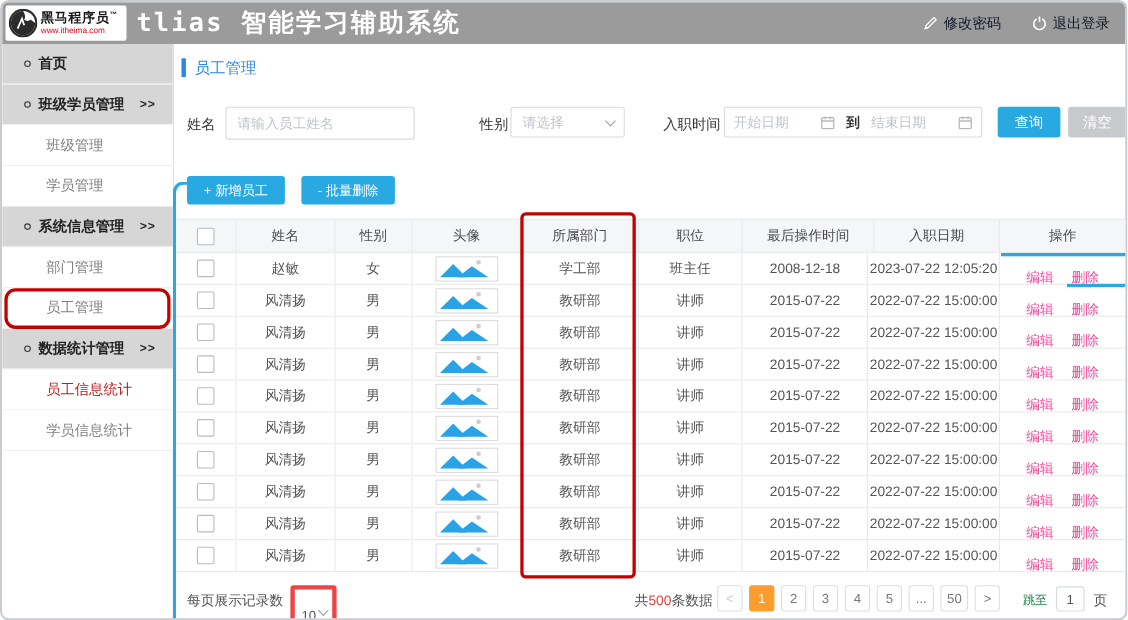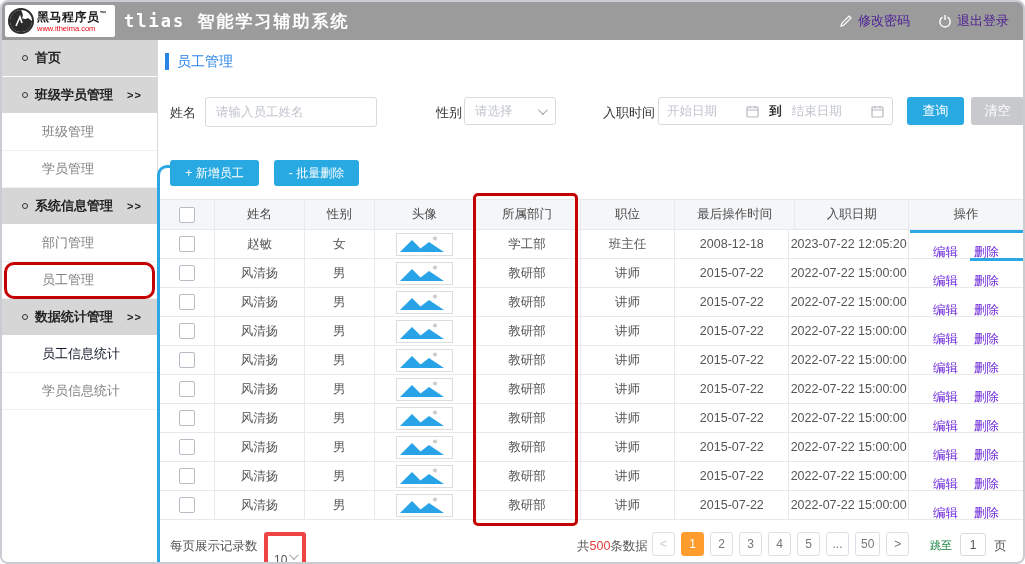--- a/index.html
+++ b/index.html
@@ -7,32 +7,32 @@
   .page { position:relative; width:1025px; height:564px; border:2px solid #c9cdd1; border-radius:8px; overflow:hidden; background:#fff; }
 
   
   .header { position:absolute; left:0; top:0; width:100%; height:38px; background:#9b9b9b; }
   .logo { position:absolute; left:3px; top:3px; width:110px; height:32px; background:#fff; border-radius:2px; display:flex; align-items:center; padding:1px 3px; }
   .logo-circle { width:26px; height:26px; flex:0 0 26px; }
   .logo-text { margin-left:3px; line-height:1; }
   .logo-brand { font-size:12px; font-weight:bold; color:#1a1a1a; letter-spacing:0.5px; white-space:nowrap; }
   .logo-brand sup { font-size:7px; }
   .logo-site { font-size:7.5px; color:#e60012; margin-top:2px; }
-  .app-title { position:absolute; left:122px; top:0; height:38px; line-height:38px; color:#fff; font-weight:bold; font-size:17px; letter-spacing:2px; font-family:"DejaVu Sans Mono","Liberation Sans",monospace,sans-serif; }
+  .app-title { position:absolute; left:122px; top:0; height:38px; line-height:38px; color:#fff; font-weight:bold; font-size:23px; letter-spacing:2px; font-family:"DejaVu Sans Mono","Liberation Sans",monospace,sans-serif; }
   .header-actions { position:absolute; right:14px; top:0; height:38px; display:flex; align-items:center; gap:28px; }
-  .h-action { display:flex; align-items:center; gap:5px; color:#4c1d95; font-size:13px; cursor:pointer; white-space:nowrap; }
+  .h-action { display:flex; align-items:center; gap:5px; color:#0f172a; font-size:13px; cursor:pointer; white-space:nowrap; }
 
   
   .sidebar { position:absolute; left:0; top:38px; width:156px; bottom:0; background:#fff; border-right:1px solid #d9d9d9; }
   .side-item { height:37px; display:flex; align-items:center; border-bottom:1px solid #f0f0f0; font-size:13px; cursor:pointer; }
   .side-group { background:#d6d6d6; font-weight:bold; color:#222; padding-left:20px; border-bottom:1px solid #fff; }
   .bullet { width:6px; height:6px; border:1.5px solid #333; border-radius:50%; margin-right:7px; flex:0 0 auto; }
   .side-group .arrow { margin-left:14px; font-size:11px; letter-spacing:1px; }
   .side-sub { color:#808080; padding-left:40px; background:#fff; }
-  .side-sub.active .side-label { color:#0f172a; }
+  .side-sub.active .side-label { color:#b91c1c; }
 
   
   .page-title-bar { position:absolute; left:163px; top:51px; width:4px; height:17px; background:#2b85e4; }
   .page-title { position:absolute; left:175px; top:51px; font-size:14px; color:#2b85e4; }
 
   .form-label { position:absolute; font-size:13px; color:#333; top:102px; }
   .inp { position:absolute; top:95px; height:28px; border:1px solid #d7dbe0; border-radius:3px; background:#fff; font-size:12.5px; color:#333; padding:14px 10px; font-family:inherit; }
   .inp::placeholder { color:#c0c4cc; }
   .fake-select { position:absolute; top:95px; height:28px; border:1px solid #d7dbe0; border-radius:3px; background:#fff; display:flex; align-items:center; padding:0 10px; font-size:12.5px; color:#c0c4cc; cursor:pointer; }
   .fake-select .chev { margin-left:auto; }
@@ -47,21 +47,21 @@
   .btn-batch  { left:272px; top:158px; width:85px; height:26px; background:#29a9e1; font-size:12px; z-index:5; }
 
   
   .table { position:absolute; left:157px; top:197px; width:865px; border-top:1px solid #e7e9eb; border-left:1px solid #e7e9eb; font-size:12.5px; color:#555; }
   .trow { display:flex; height:29px; }
   .trow.thead { height:30px; background:#f5f6f8; color:#4a4a4a; }
   .tcell { display:flex; align-items:center; justify-content:center; border-right:1px solid #e7e9eb; border-bottom:1px solid #e7e9eb; overflow:hidden; white-space:nowrap; }
   .c0{width:55px;} .c1{width:90px;} .c2{width:70px;} .c3{width:100px;} .c4{width:106px;} .c5{width:95px;} .c6{width:114px;} .c7{width:120px;} .c8{width:115px;}
   .cb { width:16px; height:16px; border:1px solid #b8bcc4; border-radius:2px; background:#fff; cursor:pointer; }
   .avatar-box { width:57px; height:23px; border:1px solid #dcdcdc; background:#fff; display:flex; align-items:center; justify-content:center; }
-  .op-link { color:#6d28d9; cursor:pointer;margin-top:16px; }
+  .op-link { color:#ec4899; cursor:pointer;margin-top:16px; }
   .op-link + .op-link { margin-left:16px; }
 
   
   .pg-label { position:absolute; left:168px; top:536px; font-size:12.5px; color:#555; }
   .pg-size { position:absolute; left:262px; top:530px; width:42px; height:25px; border:4px solid #ef4444; border-radius:3px; display:flex; align-items:flex-start; padding:17px 6px; font-size:12px; color:#555; cursor:pointer; background:#fff; }
   .pg-size .chev { margin-left:auto; }
   .pg-total { position:absolute; left:575px; top:536px; font-size:12.5px; color:#555; }
   .pg-total .red { color:#e23b3b; }
   .pager { position:absolute; left:650px; top:530px; display:flex; gap:6px; }
   .pbox { min-width:23px; height:24px; padding:0 5px; border:1px solid #dcdfe6; border-radius:3px; background:#fff; color:#777; font-size:12px; display:flex; align-items:center; justify-content:center; cursor:pointer; }
@@ -153,21 +153,21 @@
         <span class="side-label">学员信息统计</span>
       </div>
     </div>
 
   <div class="page-title-bar"></div>
   <div class="page-title">员工管理</div>
 
   <span class="form-label" style="left:168px;">姓名</span>
   <input class="inp" style="left: 203px; width: 172px;" placeholder="请输入员工姓名">
   <span class="form-label" style="left:434px;">性别</span>
-  <div class="fake-select" style="left:462px;width:92px;">
+  <div class="fake-select" style="left:462px;width:104px;">
     <span>请选择</span>
     <span class="chev"></span>
   </div>
   <span class="form-label" style="left:601px;">入职时间</span>
   <div class="date-range">
     <span class="date-ph">开始日期</span>
     <svg width="13" height="13" viewBox="0 0 13 13">
         <rect x="1" y="2" width="11" height="10" rx="1" fill="none" stroke="#b5b8bd" stroke-width="1.2"></rect>
         <line x1="1" y1="5" x2="12" y2="5" stroke="#b5b8bd" stroke-width="1.2"></line>
         <line x1="4" y1="1" x2="4" y2="3.5" stroke="#b5b8bd" stroke-width="1.2"></line>

